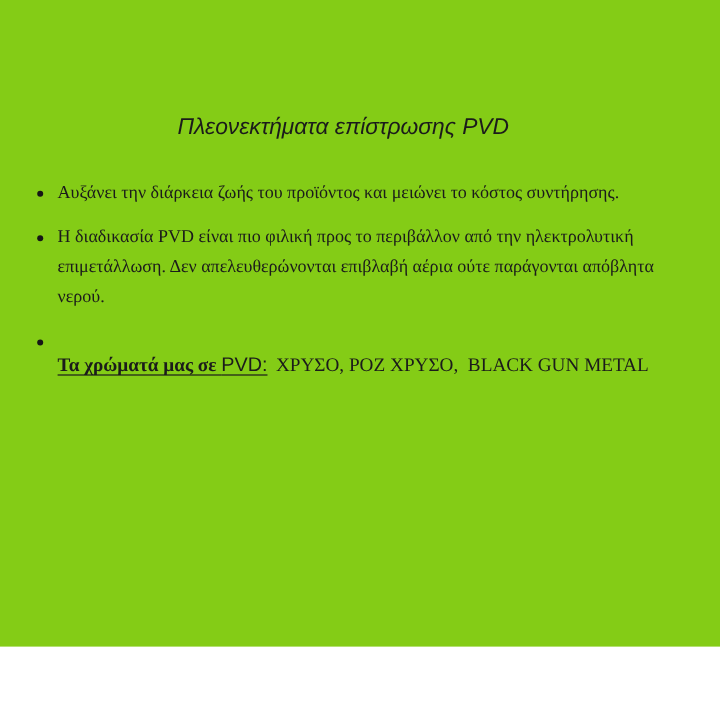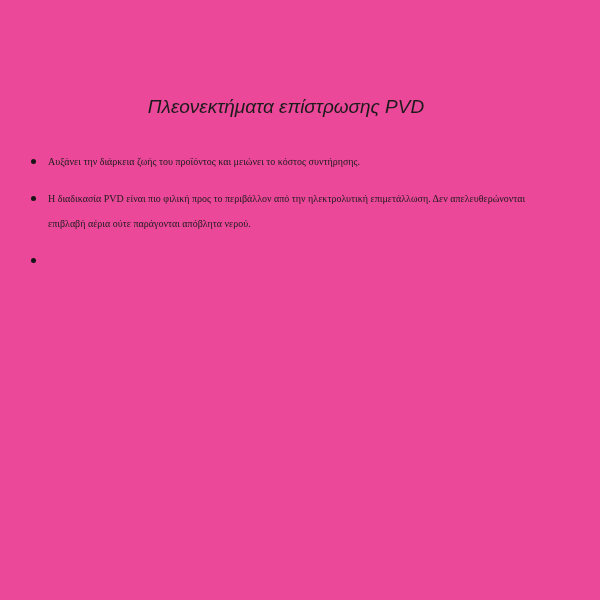--- a/index.html
+++ b/index.html
@@ -3,22 +3,22 @@
 <meta charset="utf-8">
 <style>
   html, body {
     margin: 0;
     padding: 0;
     background: #ffffff;
   }
   .page {
     position: relative;
     width: 600px;
-    height: 600px;
-    background: #ec4899;
+    height: 539px;
+    background: #84cc16;
     color: #1b1b1b;
     font-family: "Liberation Serif", serif;
     overflow: hidden;
     box-sizing: border-box;
   }
   .title {
     margin: 0;
     padding: 95px 42px 0 14px; 
     text-align: center;
     font-family: "Liberation Sans", sans-serif;
@@ -32,21 +32,21 @@
     list-style: none;
     margin: 31px 0 0 0;
     padding: 0 0 0 30px;
     width: 552px;
     box-sizing: border-box;
   }
   .bullet-item {
     position: relative;
     padding-left: 18px;
     margin: 0 3px 12px 0;
-    font-size: 10px;
+    font-size: 15px;
     line-height: 25px;
     max-width: 527px;
   }
   .bullet-item .dot {
     position: absolute;
     left: 1px;
     top: 10px;
     width: 5px;
     height: 5px;
     border-radius: 50%;
@@ -90,14 +90,15 @@
     </li>
     <li class="bullet-item">
       <span class="dot"></span>
       <span class="bullet-text">Η διαδικασία PVD είναι πιο φιλική προς το περιβάλλον από την ηλεκτρολυτική επιμετάλλωση. Δεν απελευθερώνονται επιβλαβή αέρια ούτε παράγονται απόβλητα νερού.</span>
     </li>
     <li class="bullet-item">
       <span class="dot"></span>
     </li>
   </ul>
 
+  <p class="colors-line"><span class="colors-label"><span class="label-greek">Τα χρώματά μας σε </span><span class="label-pvd">PVD:</span></span><span class="colors-values">ΧΡΥΣΟ, ΡΟΖ ΧΡΥΣΟ,  BLACK GUN METAL</span></p>
 
 </div>
 
 </body></html>

